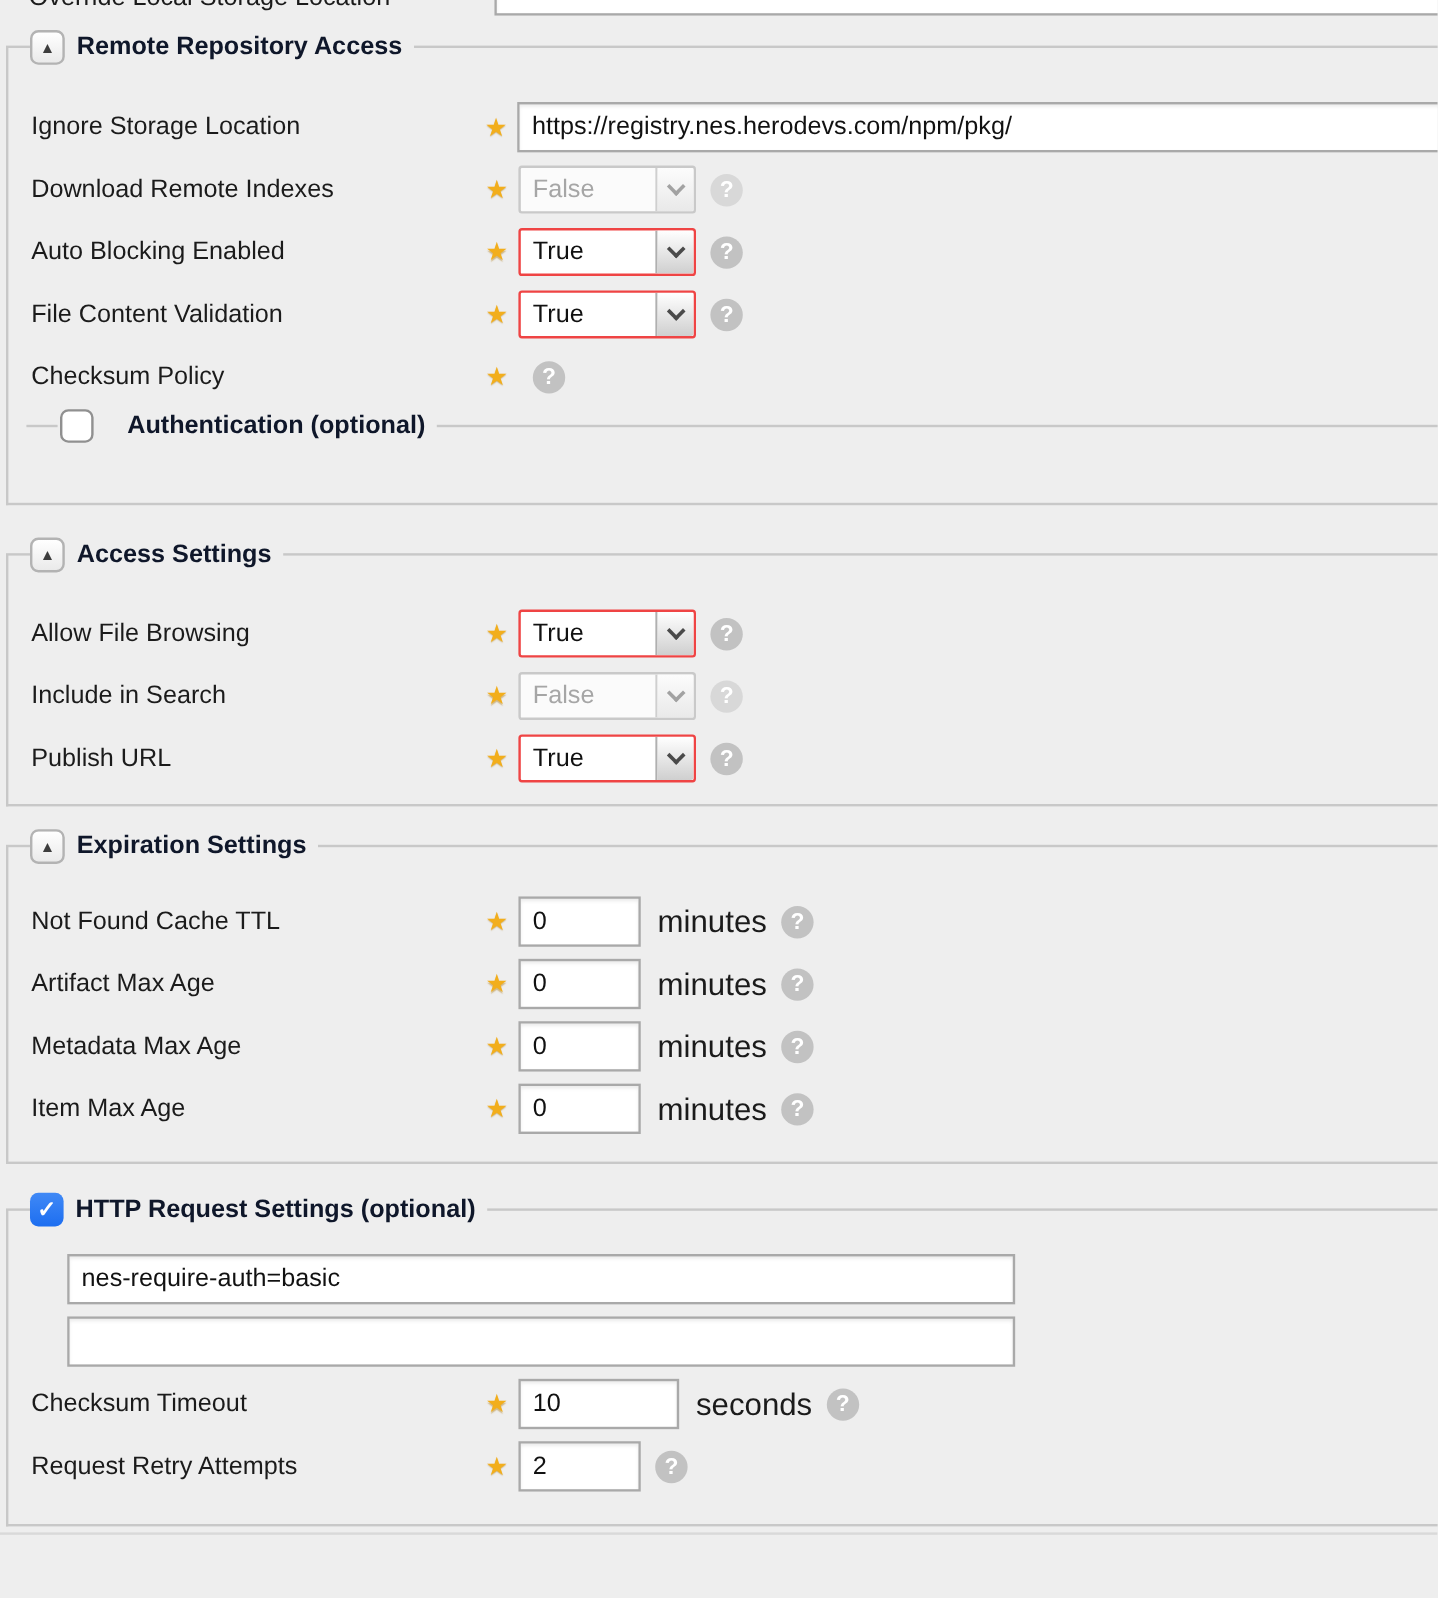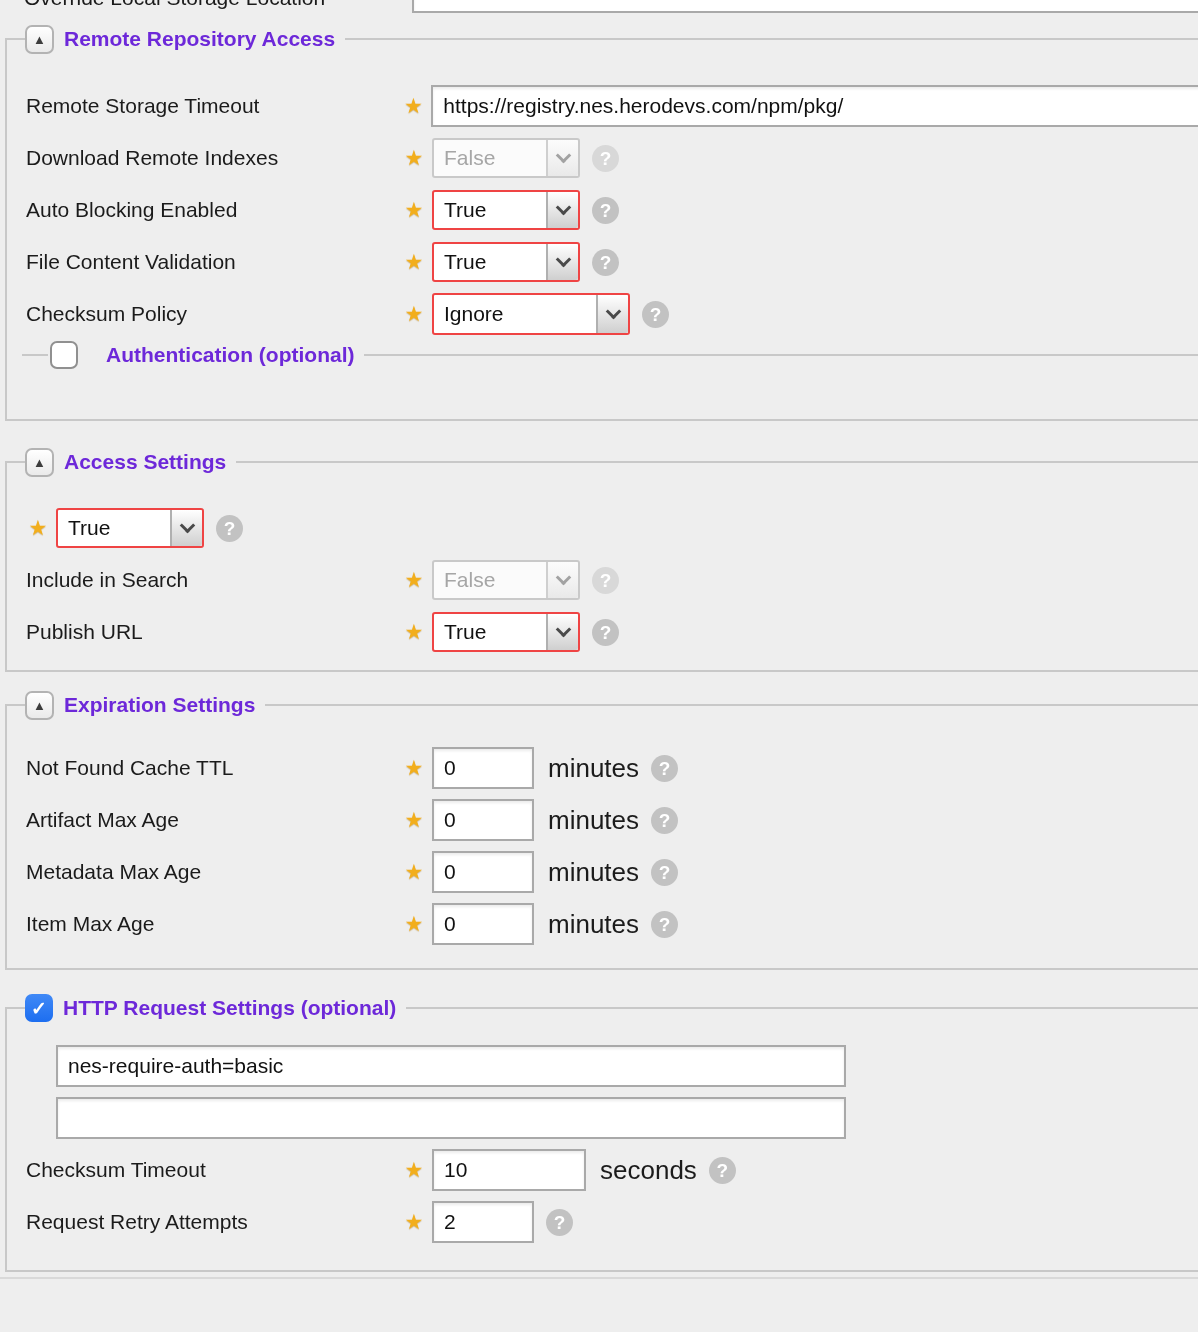--- a/index.html
+++ b/index.html
@@ -18,21 +18,21 @@
     border-left:2px solid #c8c8c8;
     border-bottom:2px solid #c8c8c8;
   }
   .legend {
     position:absolute; top:-16px; left:-2px; right:0;
     display:flex; align-items:center; height:32px;
   }
   .legend .seg { width:20px; height:2px; background:#c8c8c8; }
   .legend .line { flex:1; height:2px; background:#c8c8c8; margin-left:10px; }
   .legend-title {
-    font-size:21px; font-weight:bold; color:#6d28d9;
+    font-size:21px; font-weight:bold; color:#0f172a;
     margin-left:10px; white-space:nowrap;
   }
   .collapse-btn {
     width:29px; height:29px; flex:0 0 29px;
     border:2px solid #b3b3b3; border-radius:7px;
     background:linear-gradient(#ffffff,#eaeaea);
     display:flex; align-items:center; justify-content:center;
     cursor:pointer;
   }
   .collapse-btn .tri { font-size:13px; color:#3d3d3d; line-height:1; }
@@ -50,21 +50,21 @@
 
   
   .text-input {
     height:42px; border:2px solid #a9a9a9; background:#ffffff;
     font-family:"Liberation Sans", sans-serif; font-size:21px; color:#111;
     padding:0 10px; outline:none;
     box-shadow:inset 0 2px 3px rgba(0,0,0,0.08);
   }
   .w-fill  { width:790px; }
   .w-small { width:102px; }
-  .w-mid   { width:154px; }
+  .w-mid   { width:134px; }
 
   
   .combo {
     width:148px; height:40px; display:flex;
     border:2px solid #ef4444; border-radius:3px; background:#fff;
     cursor:pointer;
     text-align:center;
   }
   .combo.wide { width:198px; height:42px; }
   .combo-value {
@@ -148,21 +148,21 @@
       <span class="seg"></span>
       <span class="collapse-btn">
           <span class="tri">▲</span>
         </span>
       <span class="legend-title">Remote Repository Access</span>
       <span class="line"></span>
     </div>
     <div class="fs-body" style="padding-top:47px">
 
       <div class="row">
-        <span class="flabel">Remote Storage Timeout</span>
+        <span class="flabel">Ignore Storage Location</span>
         <span class="star">★</span>
         <input class="text-input w-fill" type="text" value="https://registry.nes.herodevs.com/npm/pkg/" style="">
       </div>
 
       <div class="row">
         <span class="flabel">Download Remote Indexes</span>
         <span class="star">★</span>
         <div class="combo disabled">
           <div class="combo-value">False</div>
           <div class="combo-trigger">
@@ -192,26 +192,20 @@
           <div class="combo-trigger">
               <i class="chev"></i>
             </div>
         </div>
         <span class="help">?</span>
       </div>
 
       <div class="row">
         <span class="flabel">Checksum Policy</span>
         <span class="star">★</span>
-        <div class="combo wide">
-          <div class="combo-value">Ignore</div>
-          <div class="combo-trigger">
-              <i class="chev"></i>
-            </div>
-        </div>
         <span class="help">?</span>
       </div>
 
       <div class="sub-legend">
         <span class="seg2"></span>
         <span class="checkbox unchecked"></span>
         <span class="legend-title">Authentication (optional)</span>
         <span class="line"></span>
       </div>
 
@@ -223,20 +217,21 @@
       <span class="seg"></span>
       <span class="collapse-btn">
           <span class="tri">▲</span>
         </span>
       <span class="legend-title">Access Settings</span>
       <span class="line"></span>
     </div>
     <div class="fs-body" style="padding-top:46px">
 
       <div class="row">
+        <span class="flabel">Allow File Browsing</span>
         <span class="star">★</span>
         <div class="combo">
           <div class="combo-value">True</div>
           <div class="combo-trigger">
               <i class="chev"></i>
             </div>
         </div>
         <span class="help">?</span>
       </div>
 

